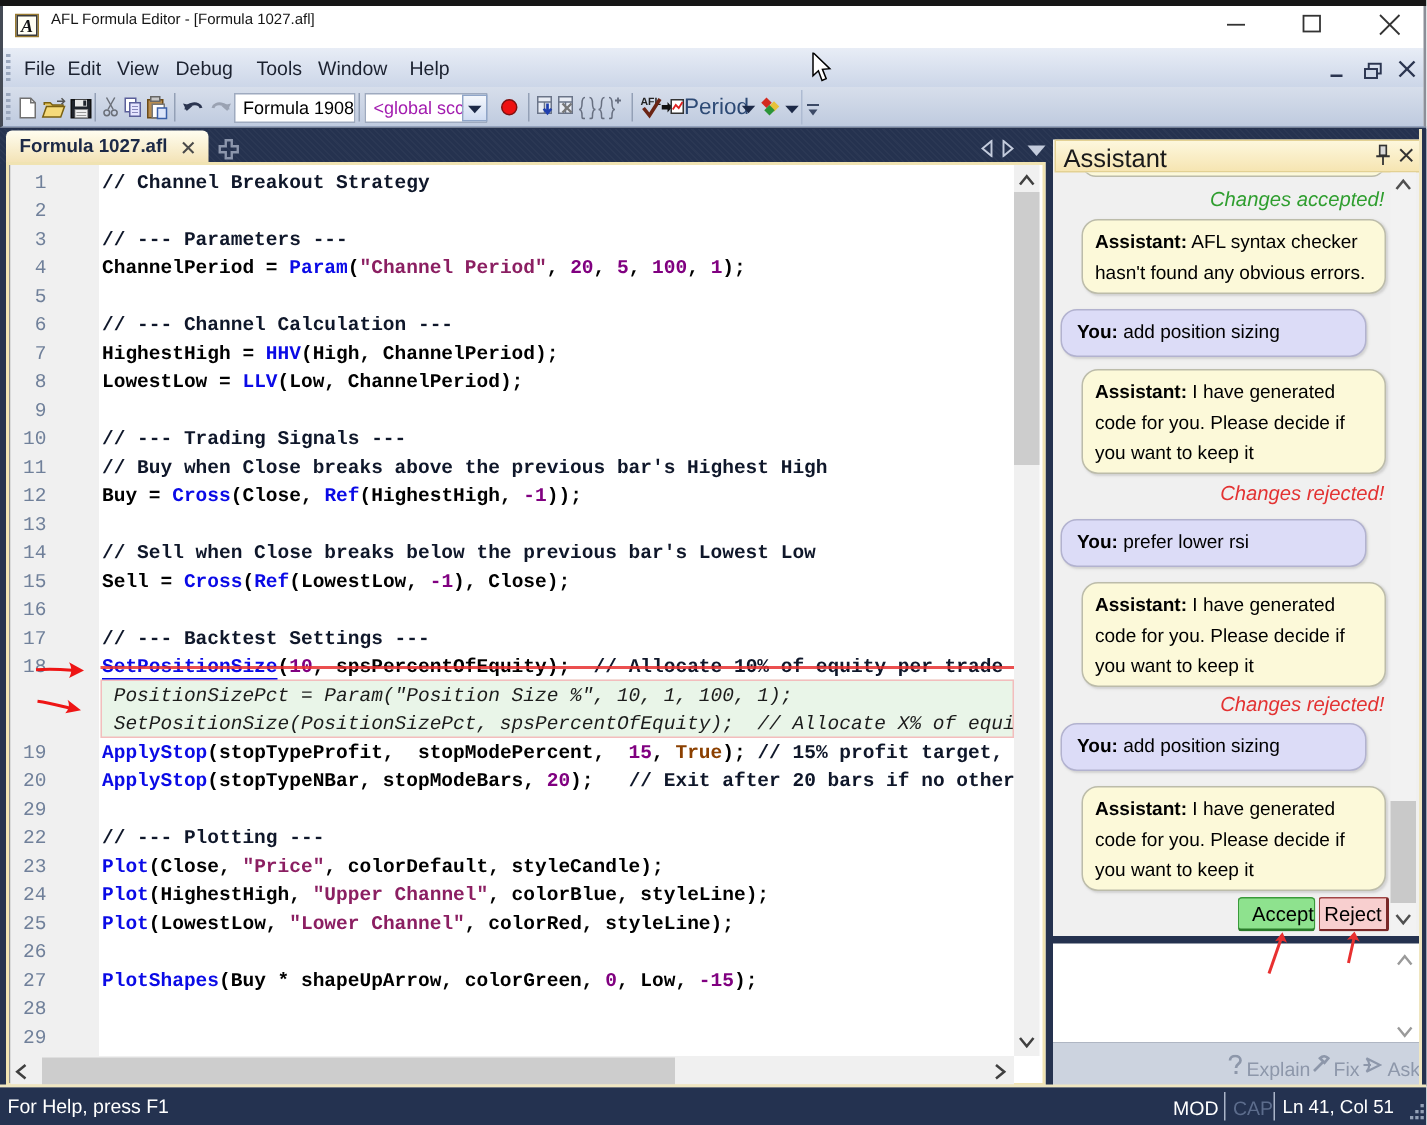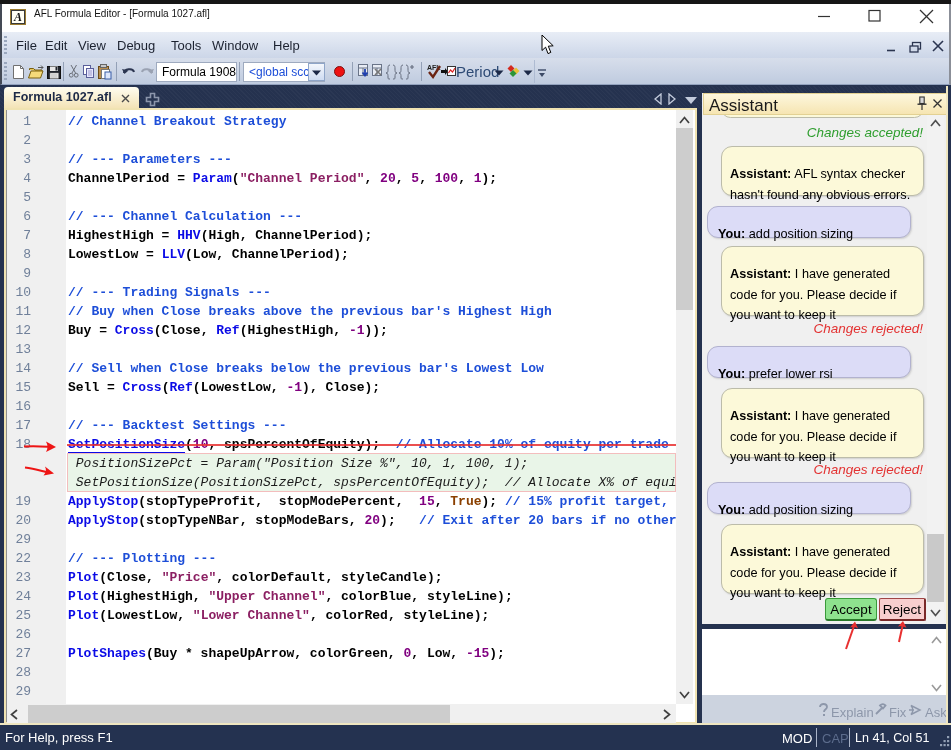--- a/index.html
+++ b/index.html
@@ -13,26 +13,26 @@
 #title-txt{left:34px;top:8px;font-size:10px;color:#141414}
 #menubar{left:0;top:32px;width:951px;height:26px;background:linear-gradient(#e8edf6,#ccd6e8);border-left:2px solid #444a55;border-right:2px solid #8b8f98}
 .menu-it{top:38px;font-size:13px;color:#1c2230}
 #toolbar{left:0;top:58px;width:951px;height:27px;background:linear-gradient(#d7deeb,#bfcbdf);border-left:2px solid #444a55;border-right:2px solid #8b8f98;border-bottom:1px solid #93a2bd}
 .grip{width:3px;background:repeating-linear-gradient(#9aa7bd 0 2px,transparent 2px 4px)}
 .tsep{width:1px;background:#93a0b6}
 .combo{background:#fff;border:1px solid #9eaabf;font-size:12.5px;color:#000;line-height:19px;padding-left:5px;white-space:nowrap;overflow:hidden}
 .ln{position:absolute;width:23px;text-align:right;font:13px "Liberation Mono",monospace;color:#70809a;line-height:19px}
 #code{left:0px;top:0px;width:669px;height:594px;overflow:hidden}
 .row{position:absolute;left:60px;height:19px;line-height:19px;font-family:"Liberation Mono",monospace;font-size:13px;font-weight:bold;white-space:pre;color:#000}
-.c{color:#1d4ed8}.k{color:#0a0ae6}.n{color:#800080}.s{color:#8b1f62}.t{color:#8b4000}
+.c{color:#0f172a}.k{color:#0a0ae6}.n{color:#800080}.s{color:#8b1f62}.t{color:#8b4000}
 .ins{font-weight:normal;font-style:italic;color:#1b1b1b}
 
 .sb-track{background:#f0f0f0}
 .sb-thumb{background:#cdcdcd}
-.bub{position:absolute;border-radius:11px;font-size:12.7px;color:#000;line-height:20.5px;padding:17px 2px 0 8px;box-shadow:1px 1px 1.5px rgba(140,140,140,0.3)}
+.bub{position:absolute;border-radius:11px;font-size:12.7px;color:#000;line-height:20.5px;padding:4px 2px 0 8px;box-shadow:1px 1px 1.5px rgba(140,140,140,0.3)}
 .yb{background:#fcf9d9;border:1px solid #bcbcaa;left:19px;width:203px}
 .ub{background:#dcdcf7;border:1px solid #b2b2cf;left:5px;width:204px;padding-left:10px}
 .note{position:absolute;font-size:13.5px;font-style:italic}
 
 #status{left:0;top:725px;width:951px;height:25px;background:#243250}
 </style>
 </head>
 <body>
 <div id="w">
   <div class="ab" id="topstrip"></div>
@@ -109,21 +109,21 @@
   <div class="ab tsep" style="left:116px;top:62px;height:19px"></div>
 
   <svg class="ab" style="left:121px;top:65px" width="34" height="13" viewBox="0 0 34 13">
     <path d="M3 8 c0-4 9-5.5 10 -1" fill="none" stroke="#2b3550" stroke-width="2"></path>
     <path d="M1 4 l2.5 5 4-3.5 z" fill="#2b3550"></path>
     <path d="M31 8 c0-4 -9-5.5 -10 -1" fill="none" stroke="#9aa2b2" stroke-width="2"></path>
     <path d="M33 4 l-2.5 5 -4-3.5 z" fill="#9aa2b2"></path>
   </svg>
   <div class="ab combo" style="left:156px;top:62px;width:81px;height:20px;font-size:12px">Formula 1908</div>
   <div class="ab tsep" style="left:239px;top:62px;height:19px"></div>
-  <div class="ab combo" style="left:243px;top:62px;width:82px;height:20px;color:#1d4ed8;font-size:12px">&lt;global scc</div>
+  <div class="ab combo" style="left:243px;top:62px;width:82px;height:20px;color:#a21caf;font-size:12px">&lt;global scc</div>
   <div class="ab" style="left:308px;top:63px;width:17px;height:18px;background:linear-gradient(#f4f7fc,#cfdcf2);border:1px solid #8fa5c8"></div>
   <svg class="ab" style="left:311px;top:70px" width="11" height="6" viewBox="0 0 11 6">
       <path d="M1 0.5 h9 l-4.5 5 z" fill="#1c2947"></path>
     </svg>
   <div class="ab" style="left:334px;top:66px;width:11px;height:11px;border-radius:50%;background:#ee1111;border:1px solid #7e1010"></div>
   <div class="ab tsep" style="left:352px;top:62px;height:19px"></div>
 
   <svg class="ab" style="left:357px;top:63px" width="60" height="17" viewBox="0 0 60 17">
     <g stroke="#6a7488" fill="#e8ecf4">
       <rect x="1.5" y="1.5" width="9" height="11"></rect>
@@ -305,21 +305,21 @@
     <div class="note" style="right:23px;top:10px;color:#2f9e2f">Changes accepted!</div>
     <div class="bub yb" style="top:31px;height:50px"><b>Assistant:</b> AFL syntax checker<br>hasn't found any obvious errors.</div>
     <div class="bub ub" style="top:91px;height:32px"><b>You:</b> add position sizing</div>
     <div class="bub yb" style="top:131px;height:70px"><b>Assistant:</b> I have generated<br>code for you. Please decide if<br>you want to keep it</div>
     <div class="note" style="right:23px;top:206px;color:#e33232">Changes rejected!</div>
     <div class="bub ub" style="top:231px;height:32px"><b>You:</b> prefer lower rsi</div>
     <div class="bub yb" style="top:273px;height:70px"><b>Assistant:</b> I have generated<br>code for you. Please decide if<br>you want to keep it</div>
     <div class="note" style="right:23px;top:347px;color:#e33232">Changes rejected!</div>
     <div class="bub ub" style="top:367px;height:32px"><b>You:</b> add position sizing</div>
     <div class="bub yb" style="top:409px;height:70px"><b>Assistant:</b> I have generated<br>code for you. Please decide if<br>you want to keep it</div>
-    <div class="ab" style="left:123px;top:483px;width:52px;height:23px;background:#8ee28e;border:1px solid #3a9a3a;border-bottom:2px solid #2a7a2a;border-radius:3px;font-size:13.5px;color:#000;text-align:center;line-height:21px">Accept</div>
+    <div class="ab" style="left:123px;top:483px;width:52px;height:23px;background:#8ee28e;border:1px solid #3a9a3a;border-bottom:2px solid #2a7a2a;border-radius:3px;font-size:13.5px;color:#000;text-align:right;line-height:21px">Accept</div>
     <div class="ab" style="left:177px;top:483px;width:47px;height:23px;background:#f8cfcf;border:1px solid #a04545;border-bottom:2px solid #7a2828;border-right:2px solid #7a2828;border-radius:2px;font-size:13.5px;color:#000;text-align:center;line-height:21px">Reject</div>
   </div>
   <svg class="ab" style="left:840px;top:621px;z-index:5" width="70" height="32" viewBox="0 0 70 32">
     <path d="M6 28 C8.5 21 11.5 12 14 5" fill="none" stroke="#e83030" stroke-width="2"></path>
     <path d="M10 6.5 L15 0.5 L18 7.5 C15.3 5.8 12.6 5.6 10 6.5 Z" fill="#e83030"></path>
     <path d="M59 21 C60 16 61.5 10 62.5 5" fill="none" stroke="#e83030" stroke-width="2"></path>
     <path d="M58 5.5 L63 0 L66.5 6.8 C63.6 5 60.8 4.8 58 5.5 Z" fill="#e83030"></path>
   </svg>
 
   <div class="ab sb-track" style="left:927px;top:115px;width:17px;height:509px;background:#f2f2f2"></div>

